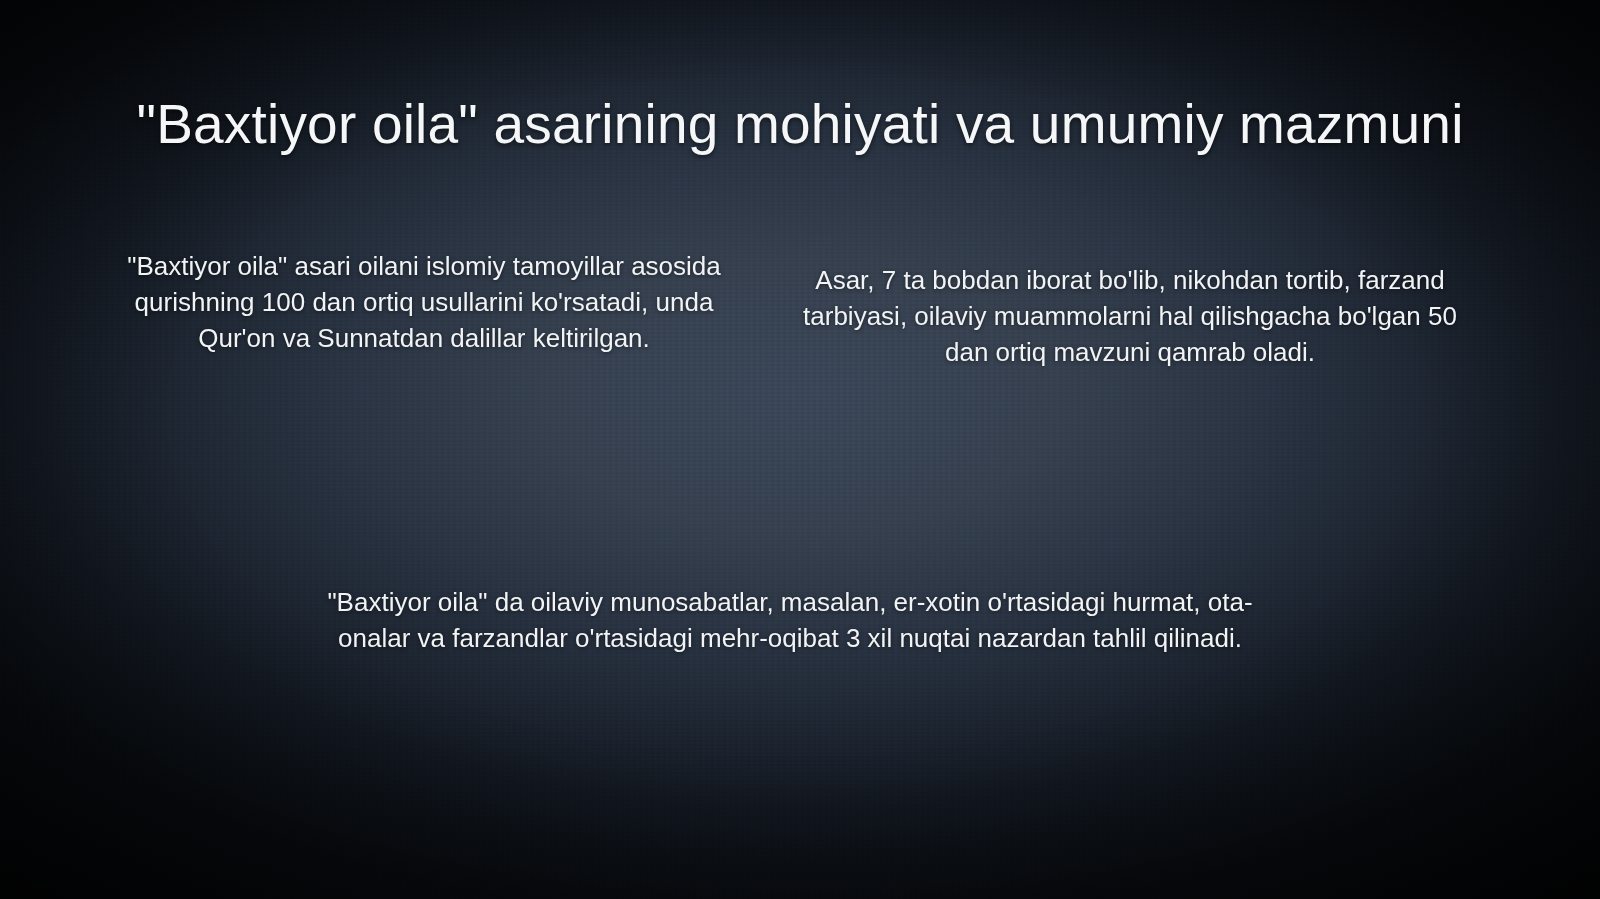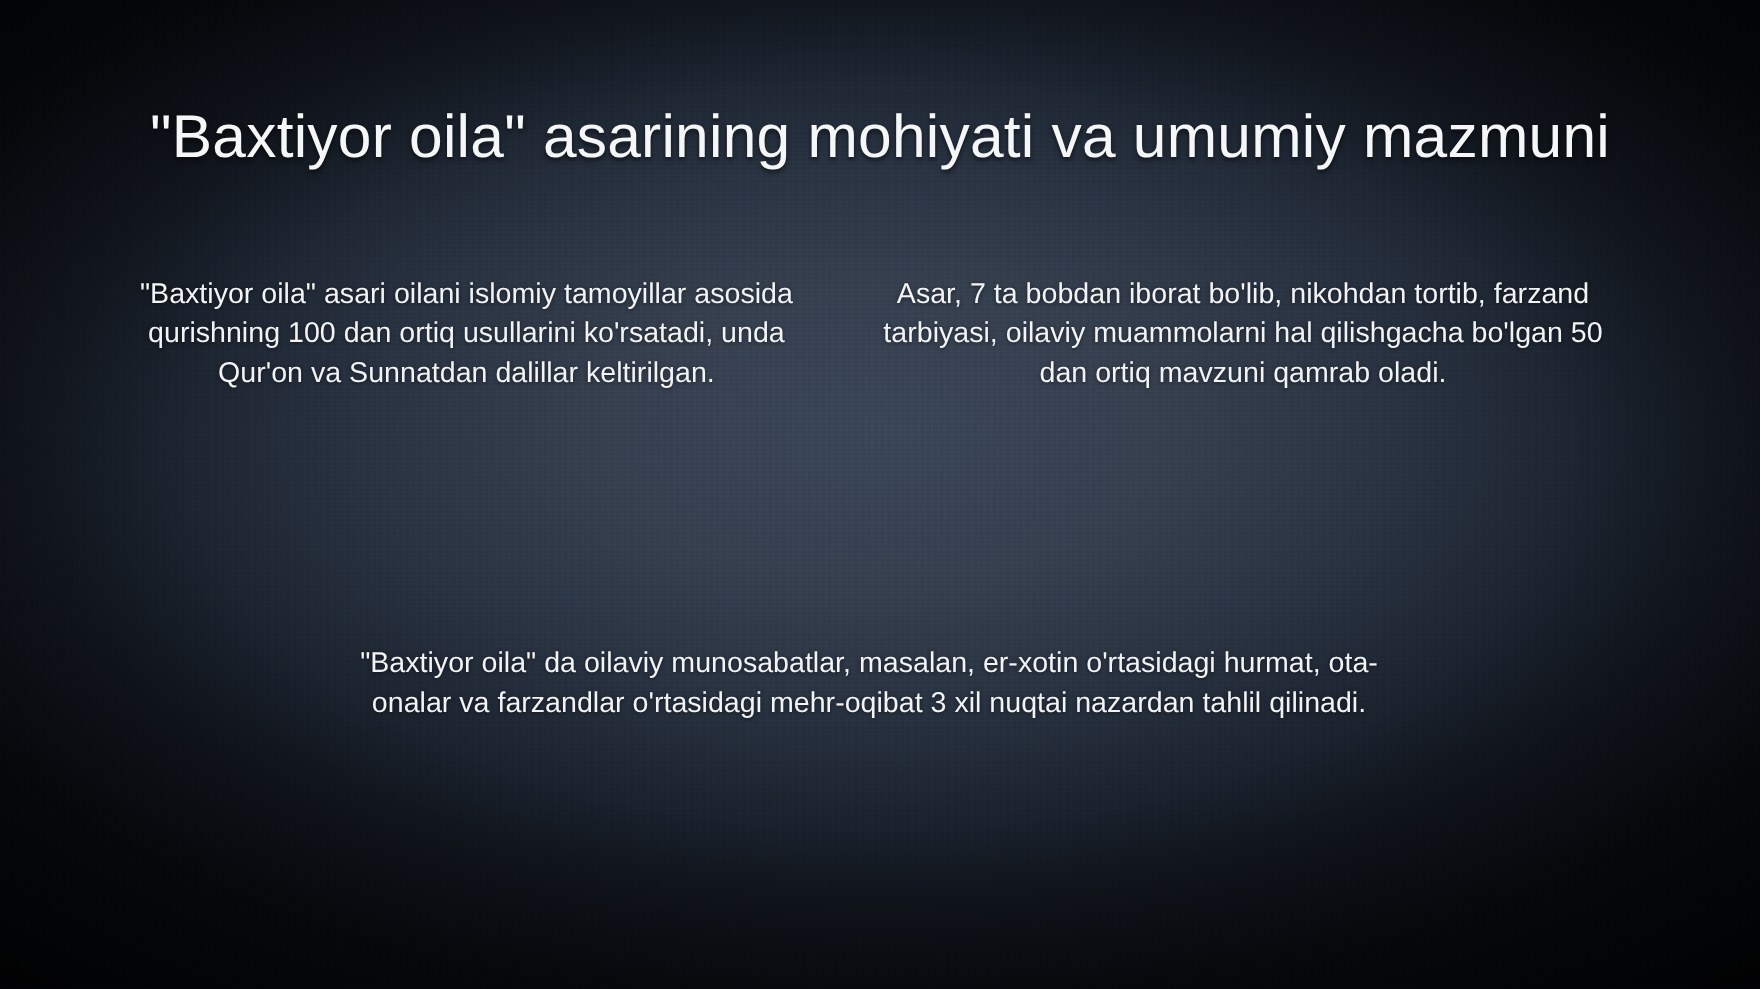--- a/index.html
+++ b/index.html
@@ -80,21 +80,21 @@
   .body-text {
     position: absolute;
     color: #f1f3f5;
     font-size: 26px;
     font-weight: 400;
     line-height: 36px;
     text-align: center;
     text-shadow: 0 1px 4px rgba(0,0,0,.5);
   }
   #block-left  { left: 104px;  top: 222px; width: 640px; }
-  #block-right { left: 786px;  top: 222px; width: 688px; }
+  #block-right { left: 786px;  top: 236px; width: 688px; }
   #block-bottom{ left: 300px;  top: 558px; width: 980px; }
 </style>
 </head>
 <body>
 
 <div id="slide">
 
   <div class="bg-base"></div>
   <div class="bg-noise"></div>
   <div class="bg-vignette"></div>

